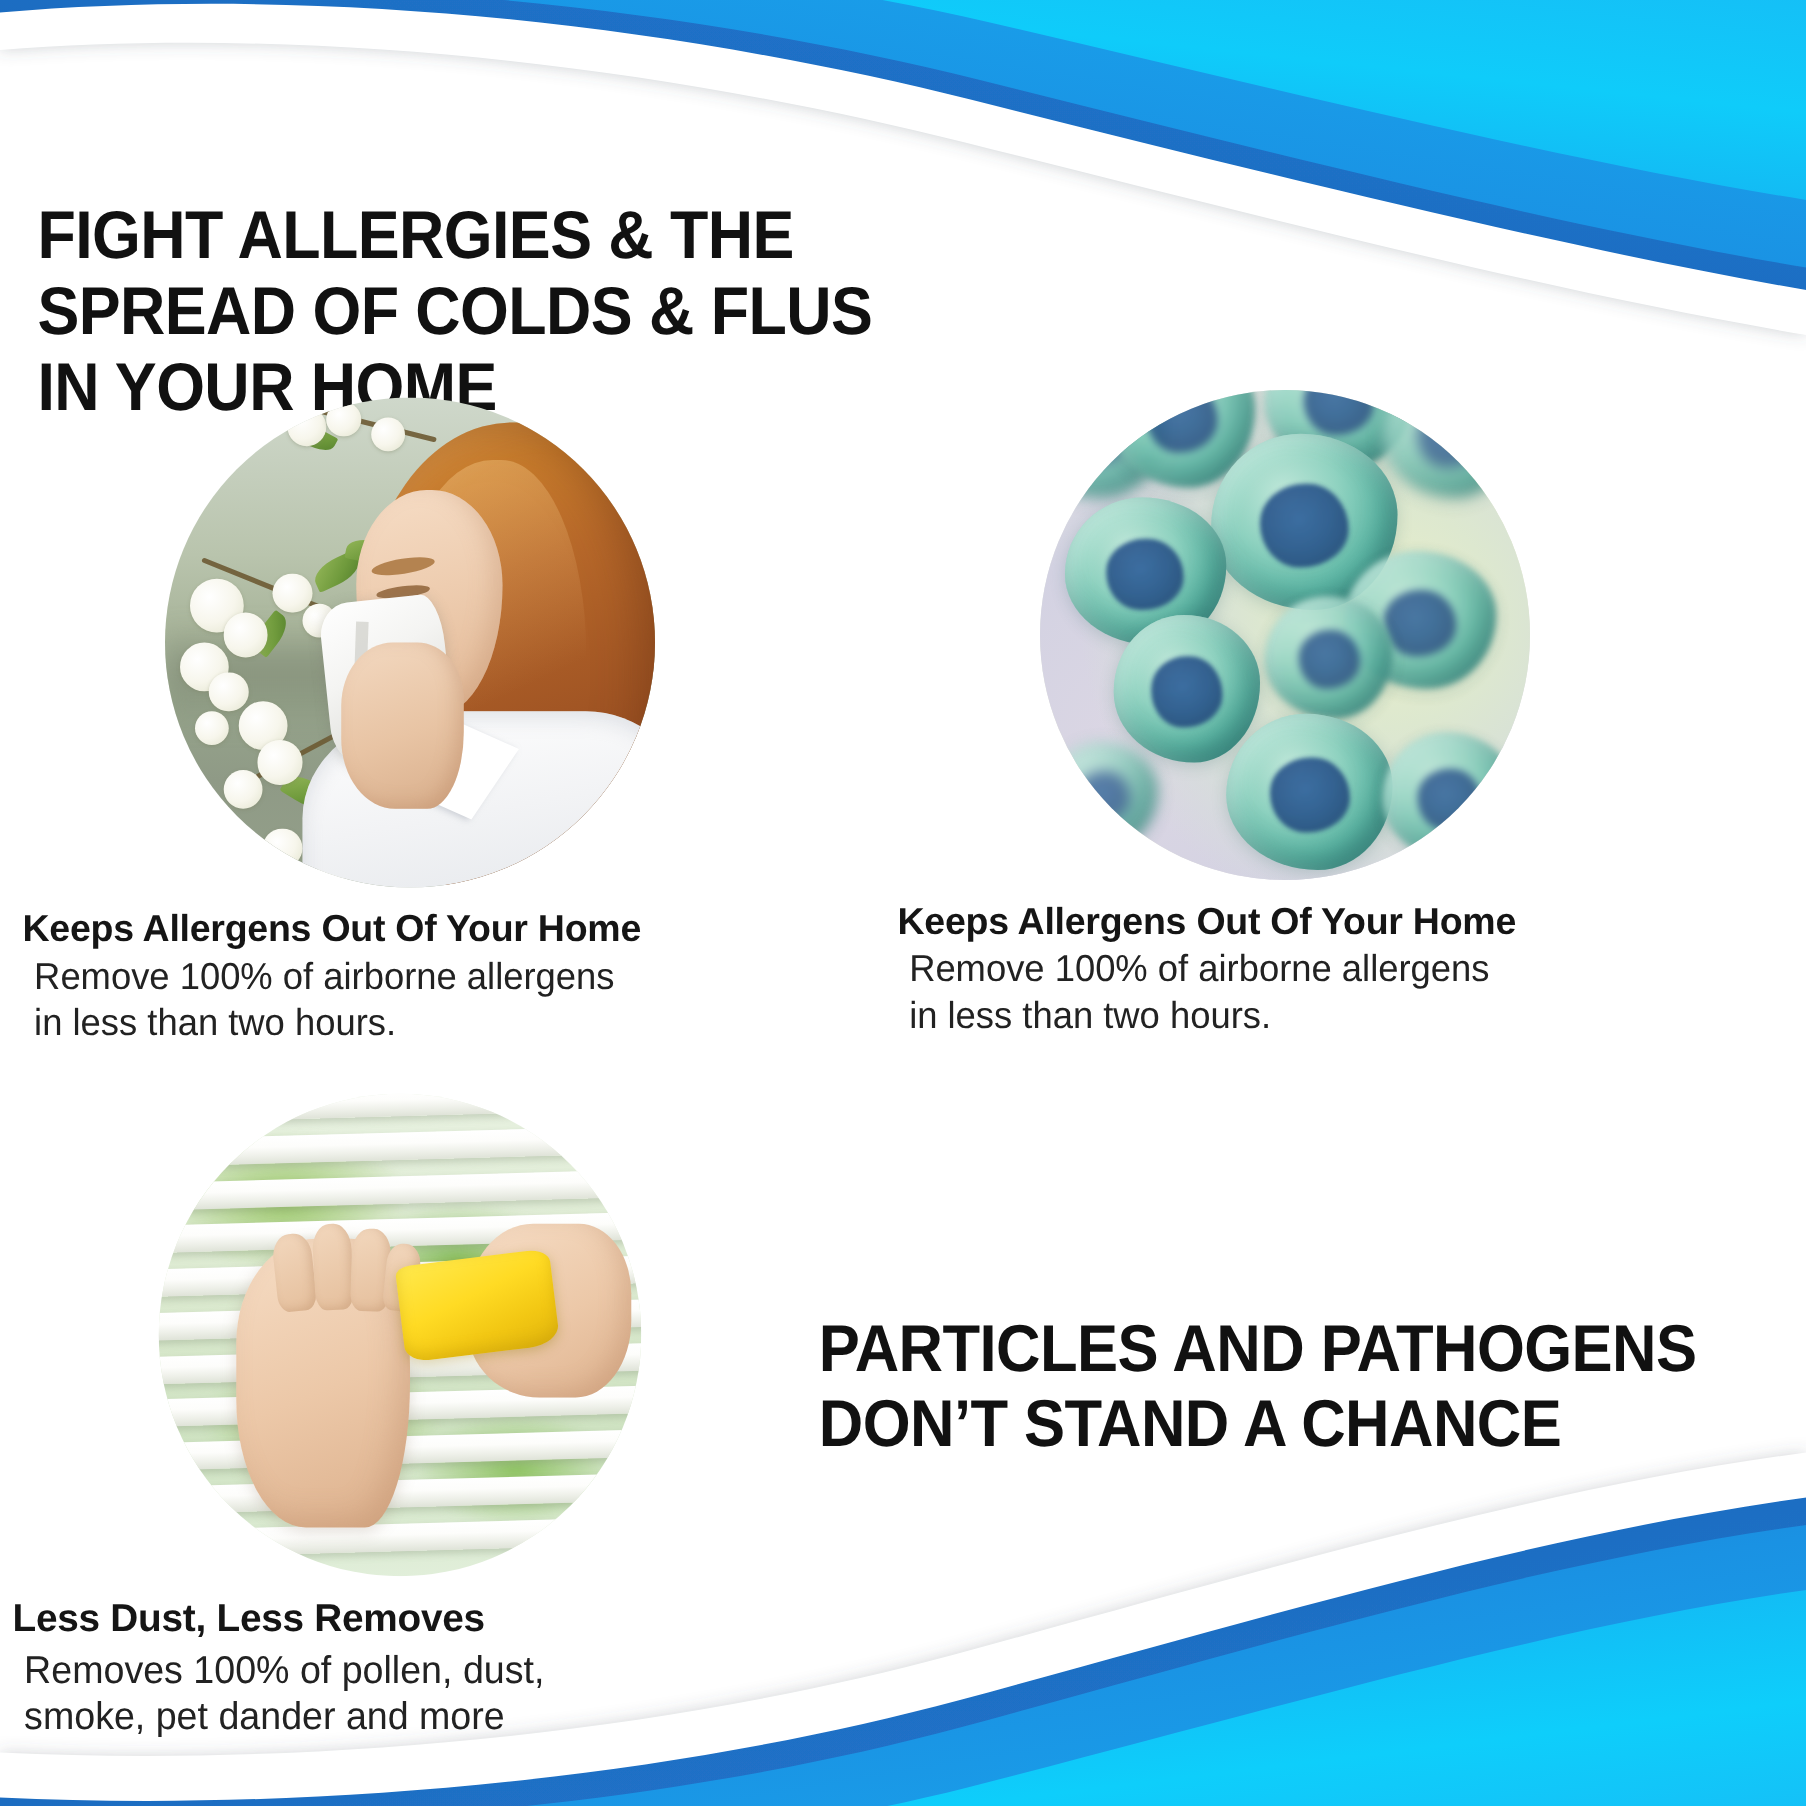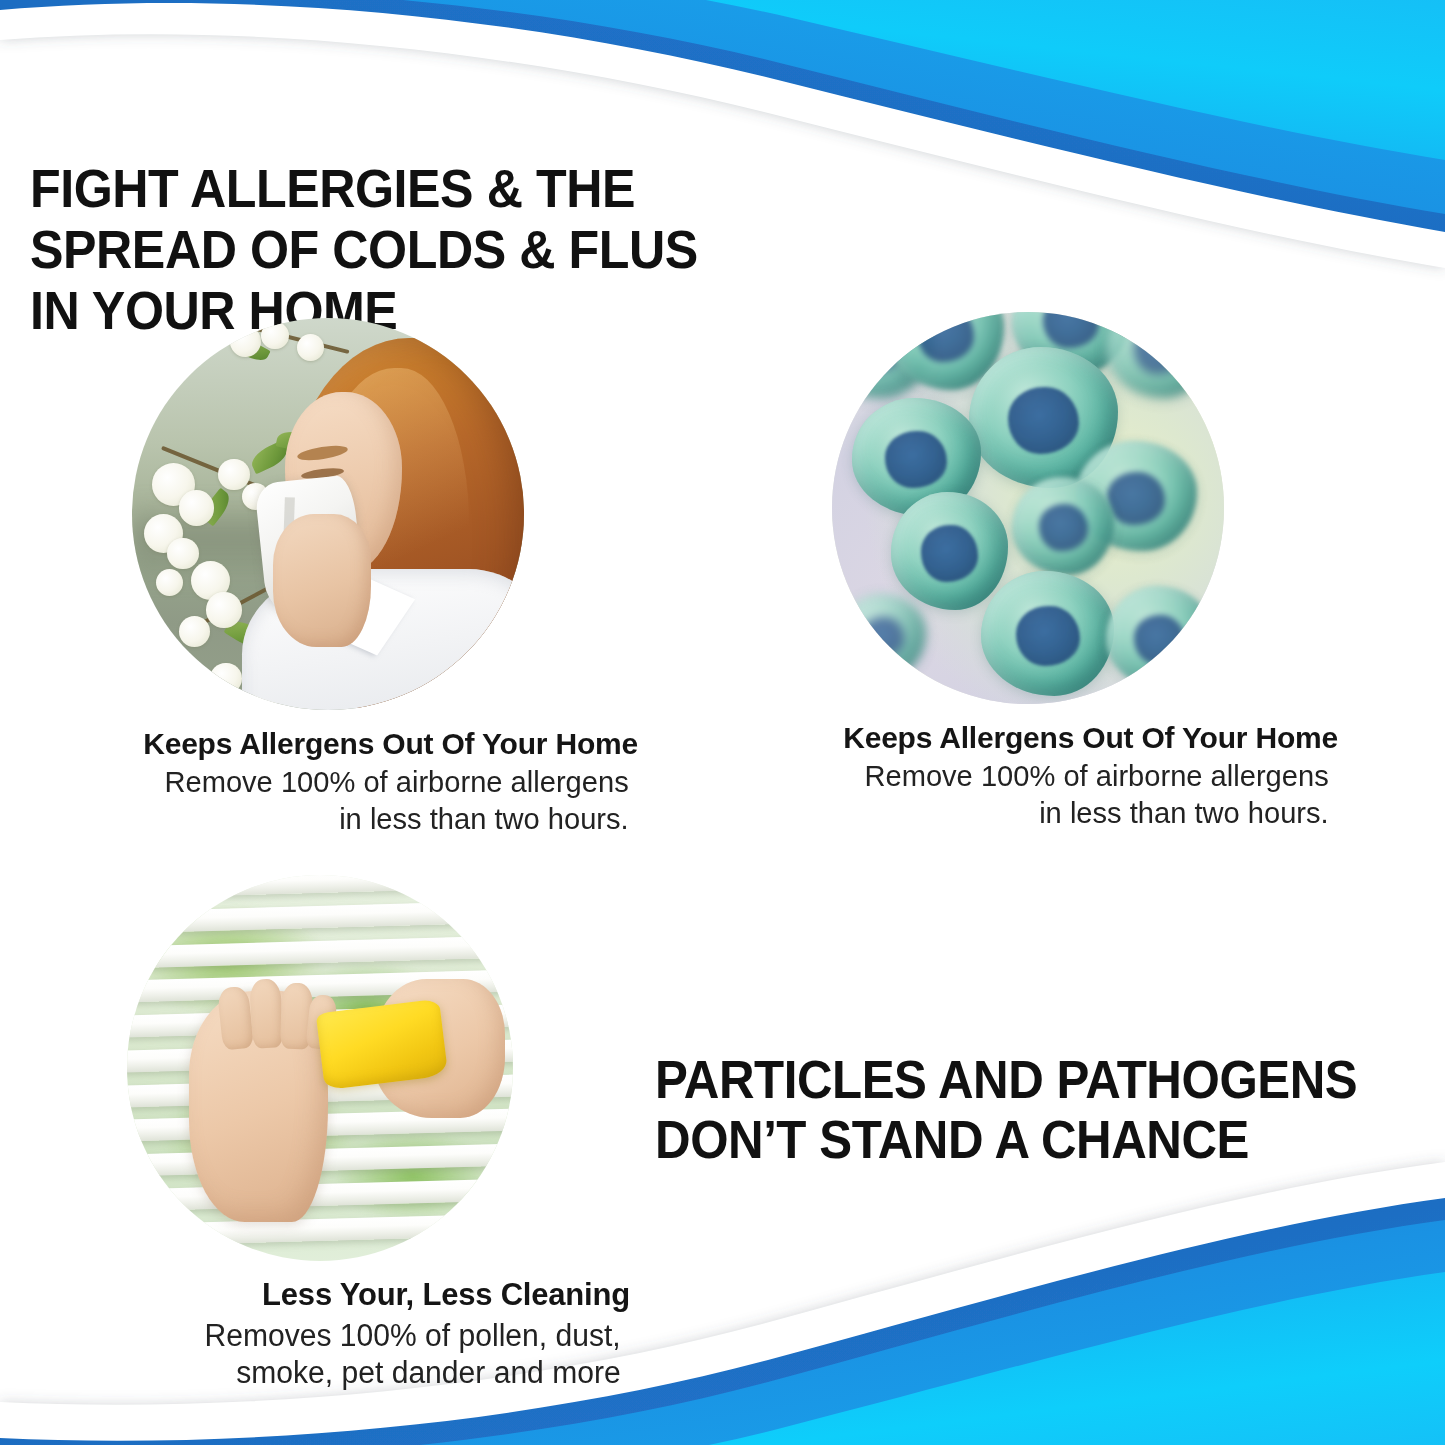--- a/index.html
+++ b/index.html
@@ -54,21 +54,21 @@
     width: 790px;
     font-size: 53px;
     transform: scaleX(0.93);
     transform-origin: left top;
   }
 
   
   .feature {
     position: absolute;
     width: 620px;
-    text-align: right;
+    text-align: left;
   }
   #feature-allergens   { left: 18px;  top: 318px; }
   #feature-pathogens   { left: 718px; top: 312px; }
   #feature-dust        { left: 10px;  top: 875px; }
 
   .photo-circle {
     position: relative;
     width: 392px;
     height: 392px;
     margin: 0 auto;
@@ -464,21 +464,21 @@
 
       <div class="ph3-hand-l"></div>
       <div class="ph3-finger" style="left:24%; top:29%; width:8%;  height:16%; transform:rotate(-6deg);"></div>
       <div class="ph3-finger" style="left:32%; top:27%; width:8%;  height:18%; transform:rotate(-3deg);"></div>
       <div class="ph3-finger" style="left:40%; top:28%; width:8%;  height:17%; transform:rotate(2deg);"></div>
       <div class="ph3-finger" style="left:47%; top:31%; width:7%;  height:14%; transform:rotate(6deg);"></div>
 
       <div class="ph3-hand-r"></div>
       <div class="ph3-cloth"></div>
     </div>
-    <div class="caption-title">Less Your, Less Cleaning</div>
+    <div class="caption-title">Less Dust, Less Removes</div>
     <div class="caption-body">Removes 100% of pollen, dust,
 smoke, pet dander and more</div>
   </div>
 
   <h2 class="headline" id="headline-bottom">PARTICLES AND PATHOGENS
 DON’T STAND A CHANCE</h2>
 
 </div>
 
 </body></html>

